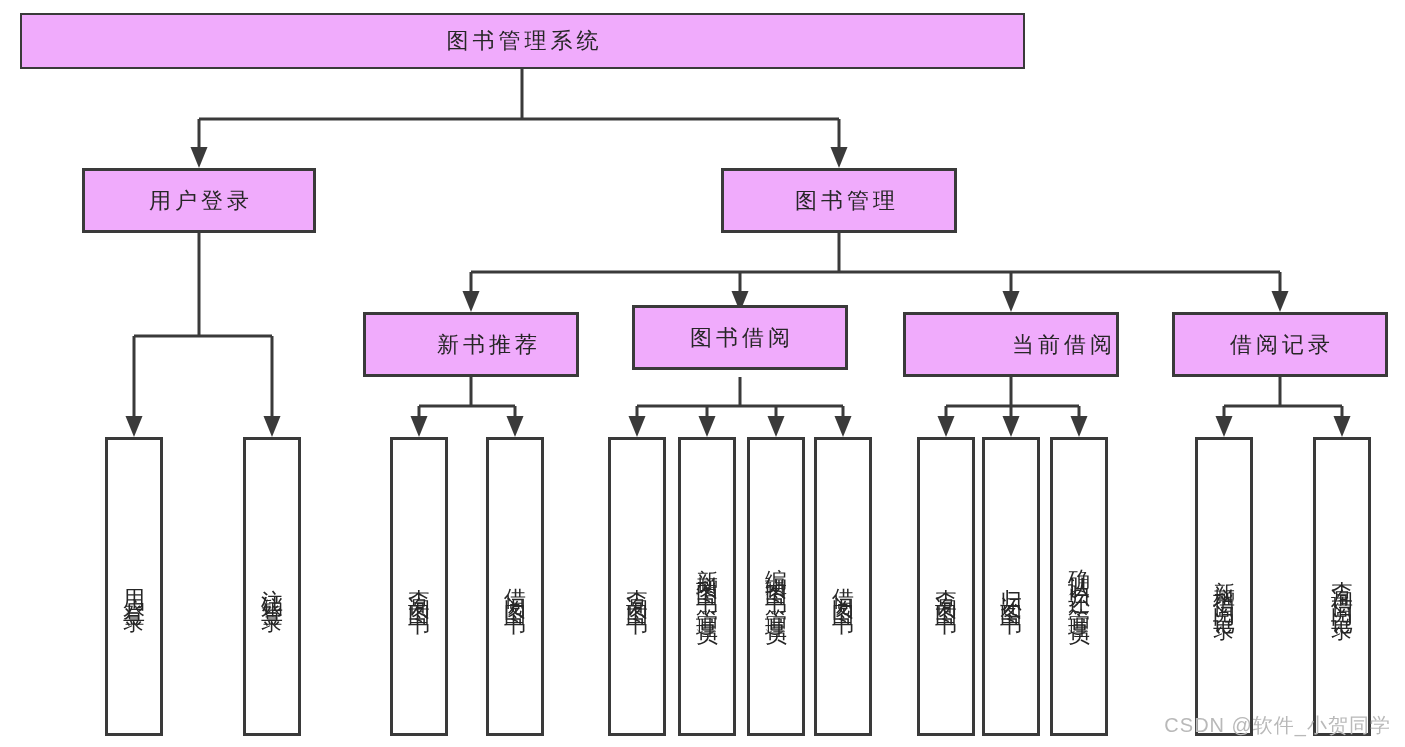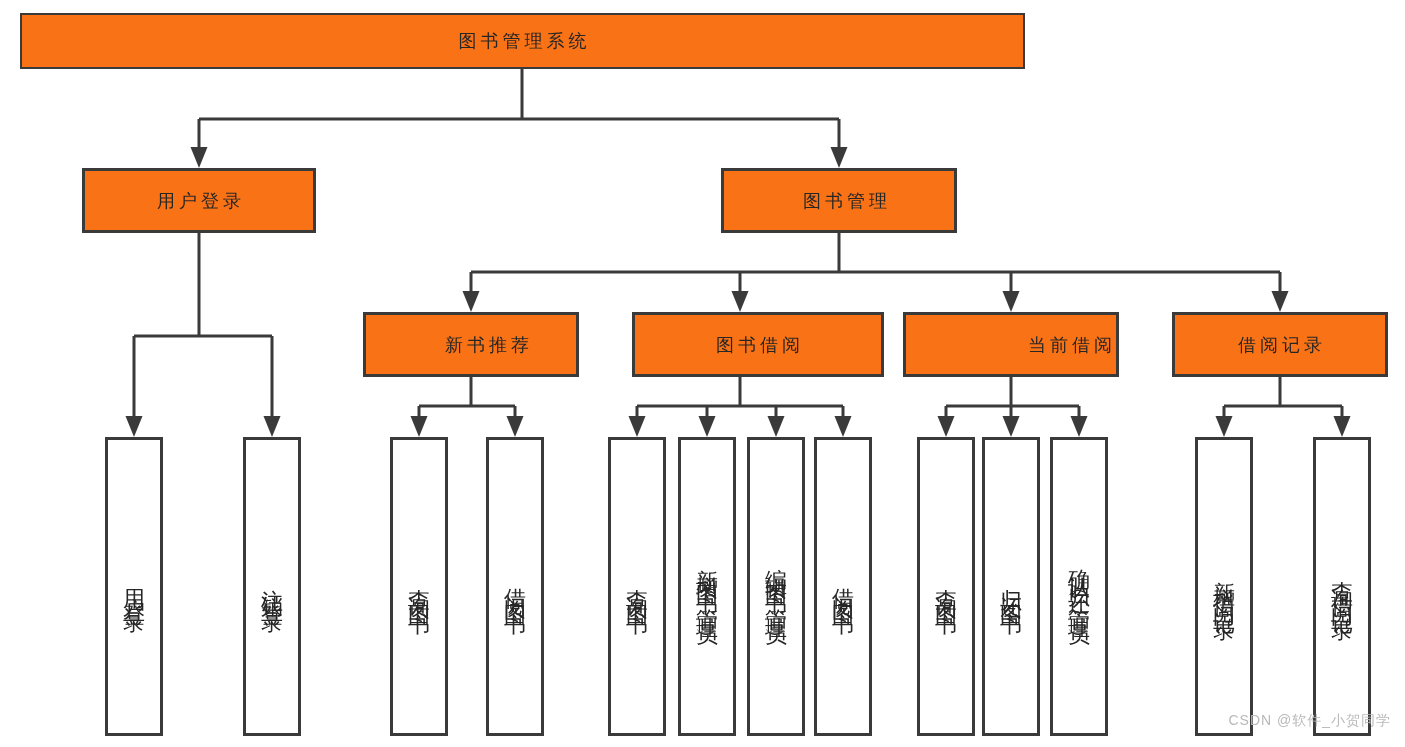--- a/index.html
+++ b/index.html
@@ -29,26 +29,26 @@
     stroke-width: 3;
     fill: none;
   }
   .connectors polygon {
     fill: var(--line);
     stroke: none;
   }
   .box {
     position: absolute;
     border: 3px solid var(--box_border);
-    background: #f97316;
+    background: #f0abfc;
     display: flex;
     align-items: center;
     justify-content: center;
     color: var(--text);
-    font-size: 18px;
+    font-size: 22px;
     letter-spacing: 4px;
     text-indent: 4px;
     white-space: nowrap;
   }
   .hbox { height: 65px; }
   .root-box {
     left: 20px; top: 13px;
     width: 1005px; height: 56px;
     border-width: 2.5px;
   }
@@ -66,21 +66,21 @@
     font-size: 22px;
     writing-mode: vertical-rl;
     text-orientation: mixed;
     letter-spacing: 8px;
     line-height: 1;
   }
   .watermark {
     position: absolute;
     right: 14px;
     top: 712px;
-    font-size: 14px;
+    font-size: 20px;
     letter-spacing: 1px;
     color: var(--watermark);
     z-index: 5;
     white-space: nowrap;
   }
 </style>
 </head>
 <body>
 
 <div class="stage">
@@ -142,21 +142,21 @@
   <div class="box hbox" style="left:82px; top:168px; width:234px;">
     <span>用户登录</span>
   </div>
   <div class="box hbox" style="left:721px; top:168px; width:236px;padding-left:12px;">
     <span>图书管理</span>
   </div>
 
   <div class="box hbox" style="left:363px; top:312px; width:216px;padding-left:32px;">
     <span>新书推荐</span>
   </div>
-  <div class="box hbox" style="left:632px; top:312px; width:252px;">
+  <div class="box hbox" style="left:632px; top:305px; width:216px;">
     <span>图书借阅</span>
   </div>
   <div class="box hbox" style="left:903px; top:312px; width:216px;justify-content:flex-end;">
     <span>当前借阅</span>
   </div>
   <div class="box hbox" style="left:1172px; top:312px; width:216px;">
     <span>借阅记录</span>
   </div>
 
   <div class="vbox" style="left:105px;">

